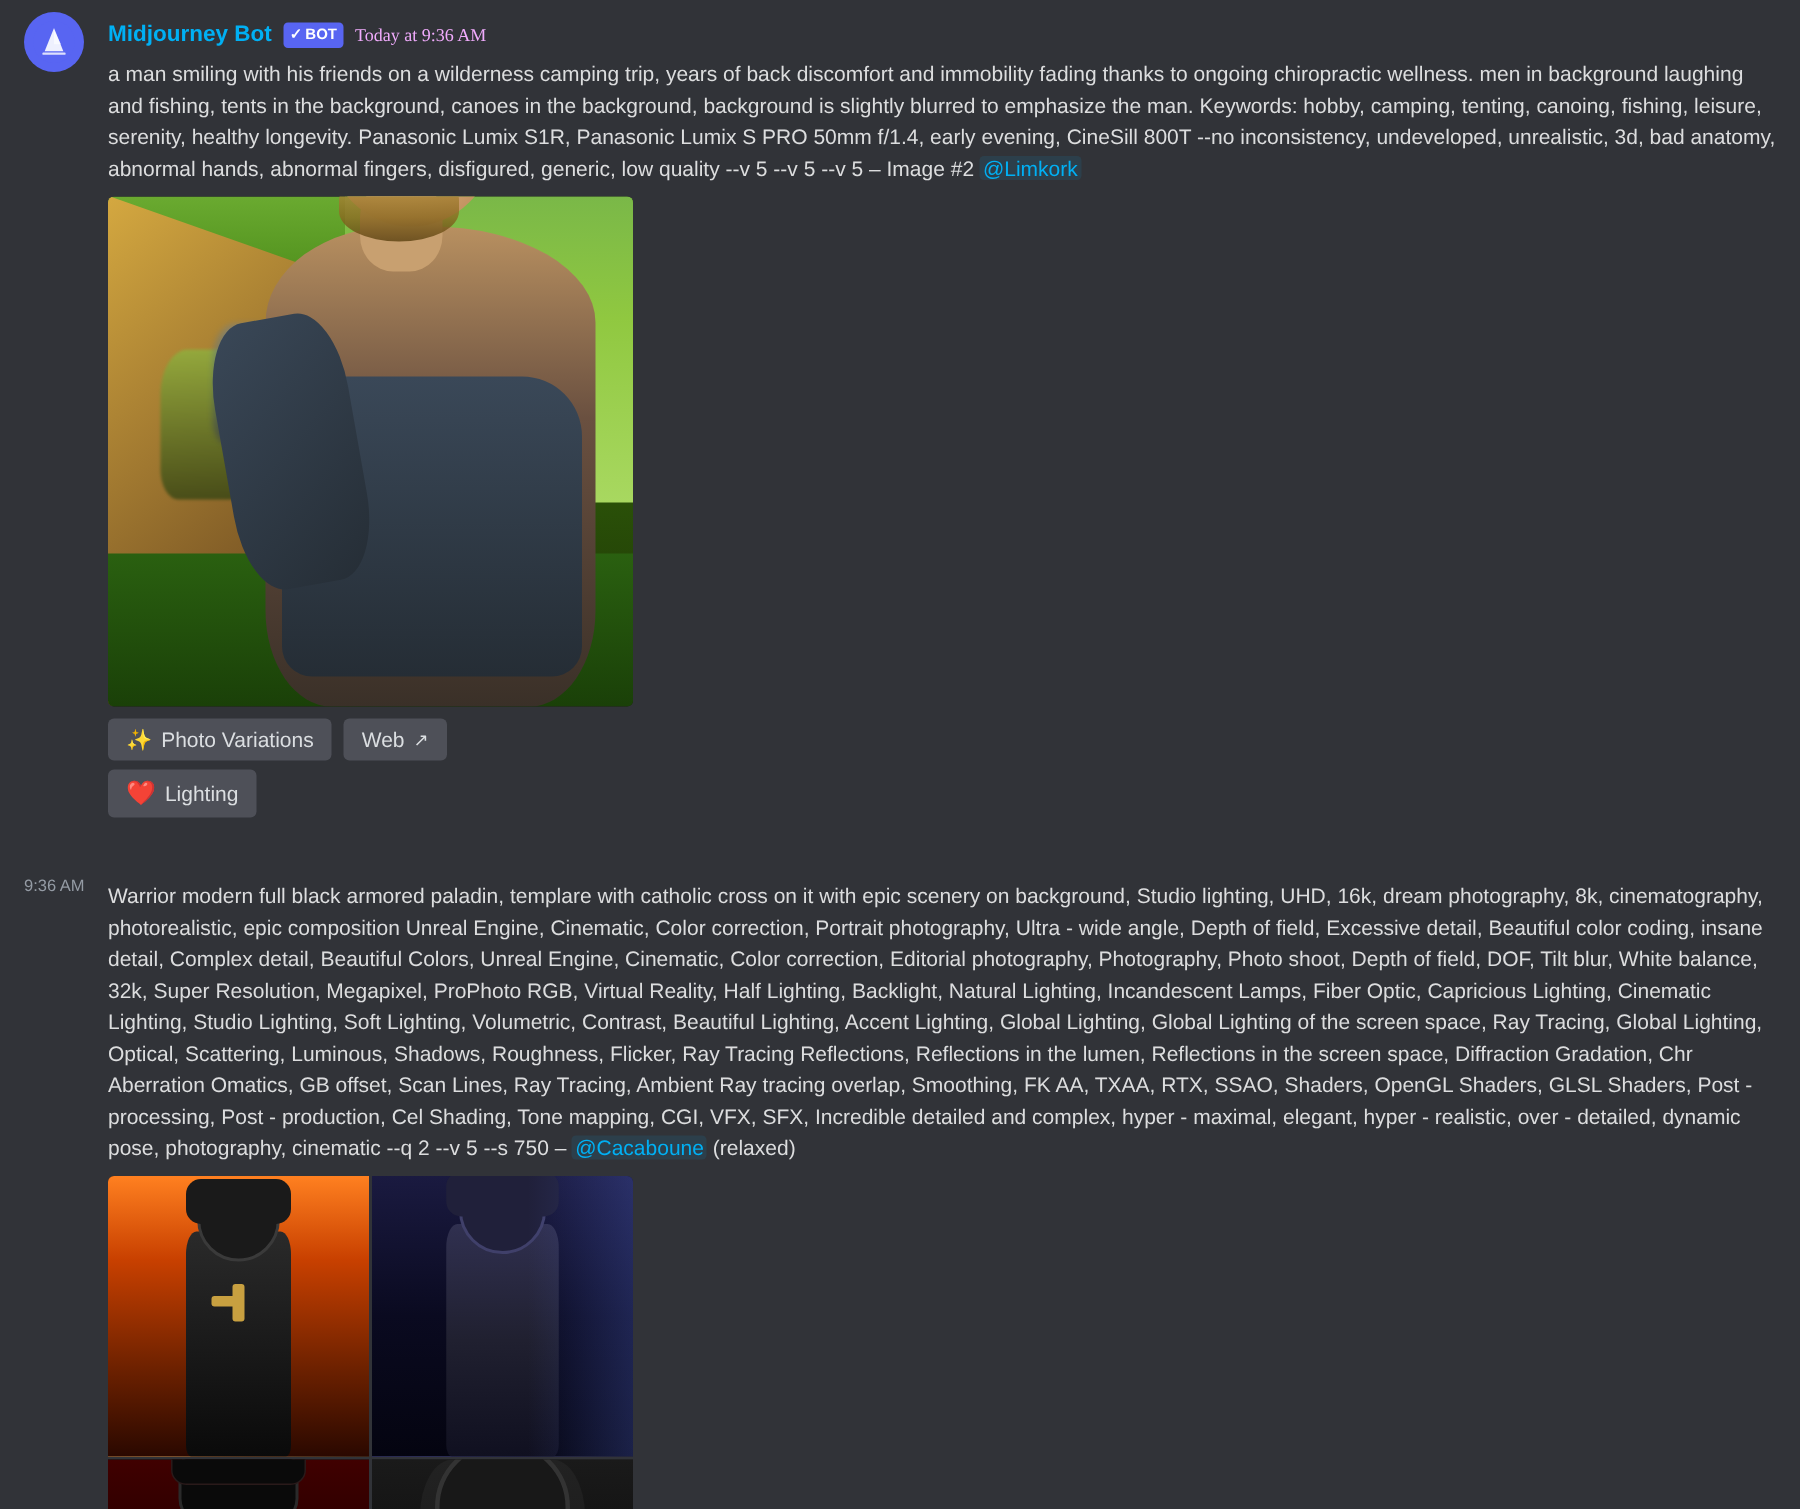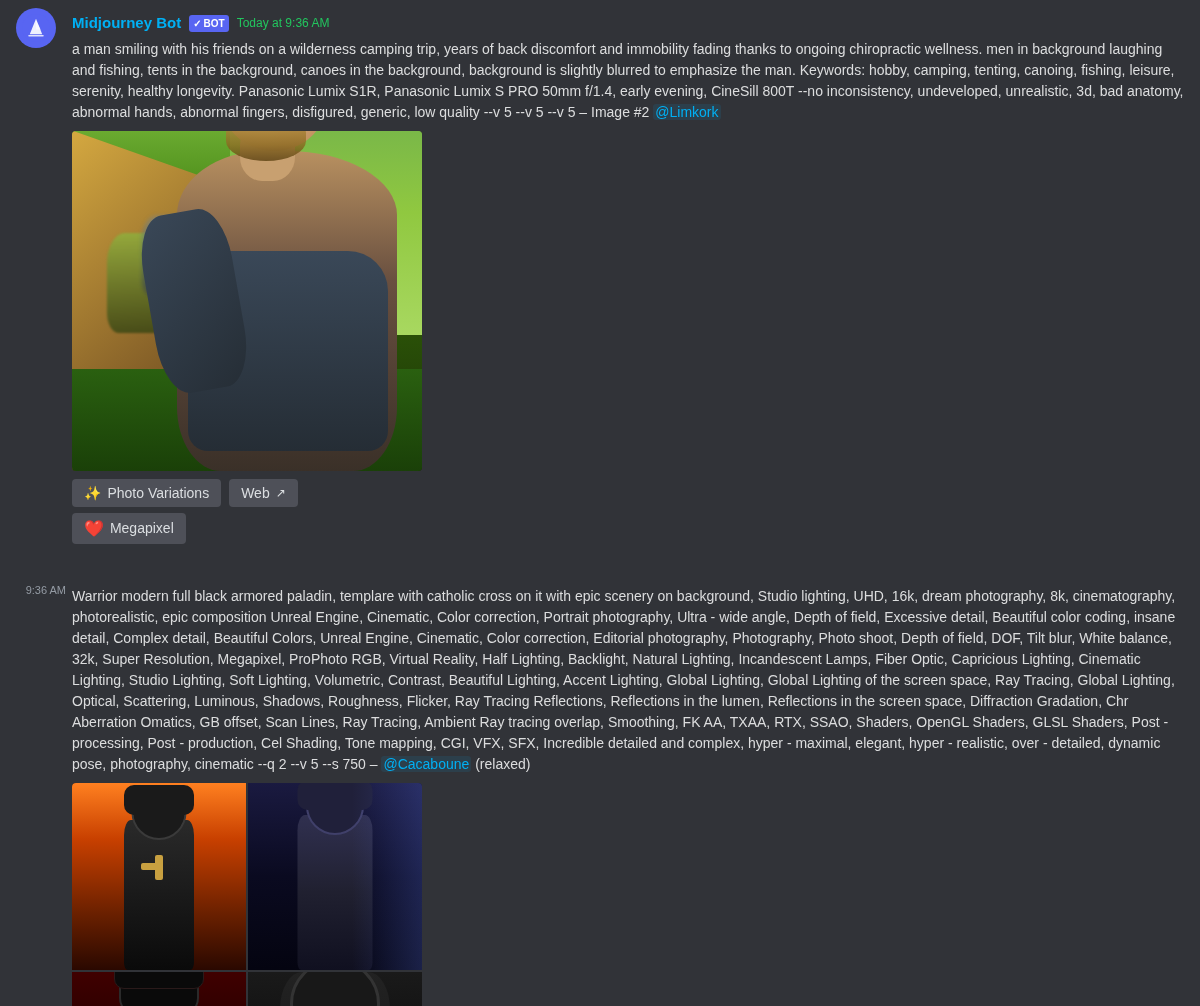--- a/index.html
+++ b/index.html
@@ -54,22 +54,23 @@
       color: white;
       font-size: 10px;
       font-weight: 700;
       padding: 1px 4px;
       border-radius: 3px;
       display: flex;
       align-items: center;
       gap: 2px;
     }
     .timestamp {
-      color: #22c55e;
+      color: #f0abfc;
       font-size: 12px;
+      font-family: Liberation Serif, serif;
     }
     .message-content {
       color: #dcddde;
       font-size: 14px;
       line-height: 1.5;
       font-weight: 500;
     }
     .message-content strong, .message-content b {
       font-weight: 400;
     }
@@ -249,35 +250,35 @@
         <span>Photo Variations</span>
       </button>
       <button class="action-btn">
         <span>Web</span>
         <span class="web-icon">↗</span>
       </button>
     </div>
     <div class="action-buttons">
       <button class="action-btn favorite">
         <span class="heart-icon">❤️</span>
-        <span>Megapixel</span>
+        <span>Lighting</span>
       </button>
     </div>
 
     <div class="message-actions">
       <button class="action-icon-btn" title="Add Reaction">🕐</button>
       <button class="action-icon-btn" title="Reply">↩</button>
       <button class="action-icon-btn" title="Create Thread">#</button>
       <button class="action-icon-btn" title="More">⋯</button>
     </div>
   </div>
 
   <div class="message-group second-message" style="position:relative; padding-left:0; margin-bottom:16px;">
 
-    <div style="position:absolute;left:-56px;top:4px;color:#949ba4;font-size:11px;width:50px;text-align:right;">9:36 AM</div>
+    <div style="position:absolute;left:-56px;top:4px;color:#949ba4;font-size:11px;width:50px;">9:36 AM</div>
 
     <div class="message-content">
       <strong>Warrior modern full black armored paladin, templare with catholic cross on it with epic scenery on background, Studio lighting, UHD, 16k, dream photography, 8k, cinematography, photorealistic, epic composition Unreal Engine, Cinematic, Color correction, Portrait photography, Ultra - wide angle, Depth of field, Excessive detail, Beautiful color coding, insane detail, Complex detail, Beautiful Colors, Unreal Engine, Cinematic, Color correction, Editorial photography, Photography, Photo shoot, Depth of field, DOF, Tilt blur, White balance, 32k, Super Resolution, Megapixel, ProPhoto RGB, Virtual Reality, Half Lighting, Backlight, Natural Lighting, Incandescent Lamps, Fiber Optic, Capricious Lighting, Cinematic Lighting, Studio Lighting, Soft Lighting, Volumetric, Contrast, Beautiful Lighting, Accent Lighting, Global Lighting, Global Lighting of the screen space, Ray Tracing, Global Lighting, Optical, Scattering, Luminous, Shadows, Roughness, Flicker, Ray Tracing Reflections, Reflections in the lumen, Reflections in the screen space, Diffraction Gradation, Chr Aberration Omatics, GB offset, Scan Lines, Ray Tracing, Ambient Ray tracing overlap, Smoothing, FK AA, TXAA, RTX, SSAO, Shaders, OpenGL Shaders, GLSL Shaders, Post - processing, Post - production, Cel Shading, Tone mapping, CGI, VFX, SFX, Incredible detailed and complex, hyper - maximal, elegant, hyper - realistic, over - detailed, dynamic pose, photography, cinematic --q 2 --v 5 --s 750</strong><span> – </span><span class="mention">@Cacaboune</span><span> (relaxed)</span>
     </div>
 
     <div style="width:350px;display:grid;grid-template-columns:1fr 1fr;grid-template-rows:1fr 1fr 1fr;gap:2px;border-radius:4px;overflow:hidden;margin-top:8px;height:560px;">
 
       <div class="paladin-cell-1" style="height:187px;position:relative;overflow:hidden;">
 
         <div style="position:absolute;inset:0;background:linear-gradient(180deg,#ff8020 0%,#c84000 30%,#6a2000 70%,#2a0800 100%);"></div>

